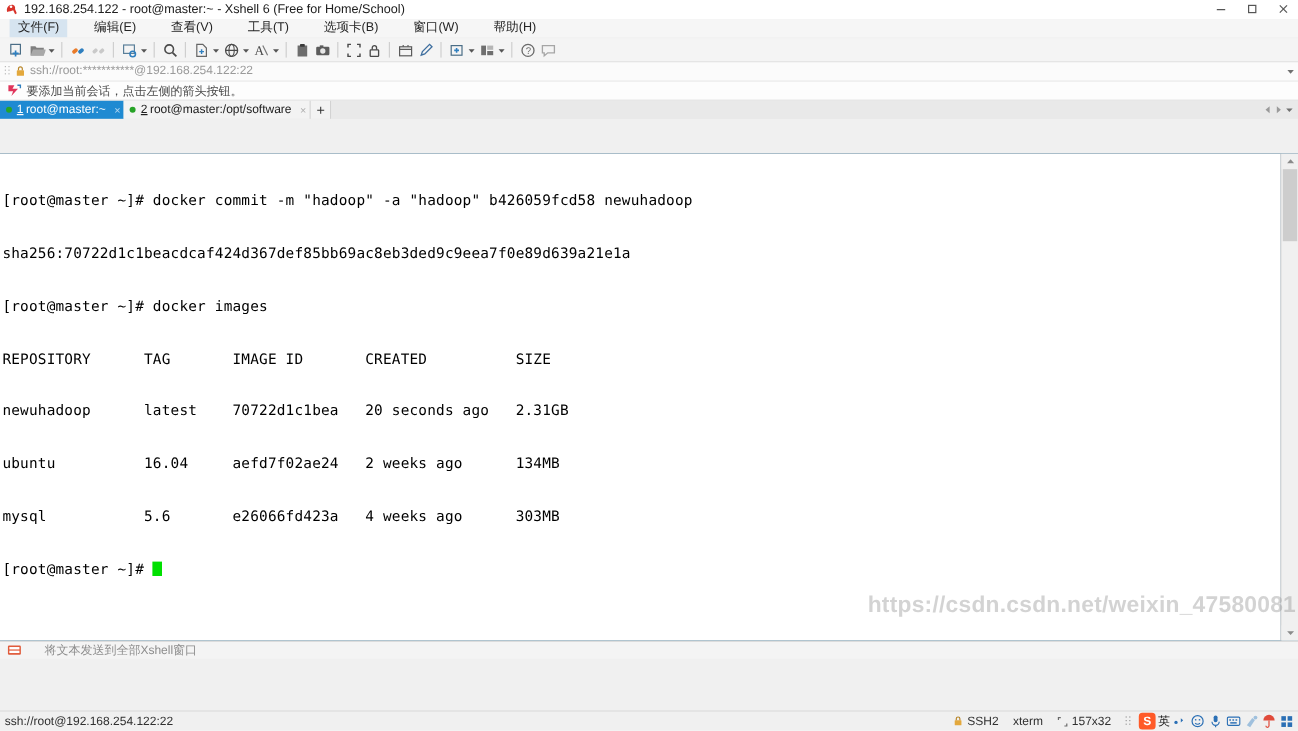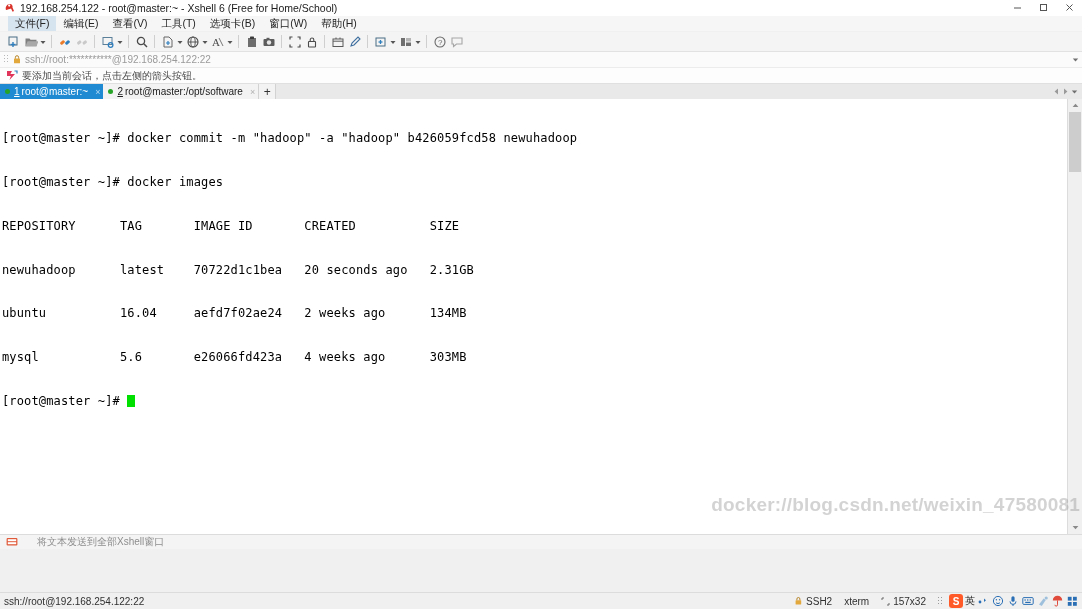--- a/index.html
+++ b/index.html
@@ -66,20 +66,21 @@
 
   
   .menubar {
     height: 15px;
     background: #f6f6f6;
     display: flex;
     align-items: center;
     padding-left: 8px;
     flex: 0 0 auto;
     border-bottom: 1px solid #f0f0f0;
+    gap: 15px;
   }
   .menu-item {
     font-size: 10.5px;
     color: #252525;
     padding: 1px 7px 1px 7px;
     white-space: nowrap;
     line-height: 13px;
   }
   .menu-item.sel {
     background: #d6e4f0;
@@ -238,20 +239,21 @@
     color: #8f8f8f;
   }
 
   
   .term-wrap {
     flex: 1 1 auto;
     display: flex;
     background: #0c4a6e;
     position: relative;
     overflow: hidden;
+    margin-top: 29px;
   }
   .terminal {
     flex: 1 1 auto;
     background: #ffffff;
     color: #000000;
     font-family: "DejaVu Sans Mono", "Liberation Mono", monospace;
     font-size: 12px;
     line-height: 14.6px;
     padding: 3px 0 0 2px;
     white-space: pre;
@@ -652,41 +654,42 @@
         <svg width="7" height="7" viewBox="0 0 7 7">
             <path d="M0.8 2.4 L6.2 2.4 L3.5 5.4 Z" fill="#707070"></path>
           </svg>
       </div>
     </div>
   </div>
 
   <div class="term-wrap">
     <div class="terminal">
       <div class="term-line">[root@master ~]# docker commit -m "hadoop" -a "hadoop" b426059fcd58 newuhadoop</div>
+      <div class="term-line">sha256:70722d1c1beacdcaf424d367def85bb69ac8eb3ded9c9eea7f0e89d639a21e1a</div>
       <div class="term-line">[root@master ~]# docker images</div>
       <div class="term-line">REPOSITORY      TAG       IMAGE ID       CREATED          SIZE</div>
       <div class="term-line">newuhadoop      latest    70722d1c1bea   20 seconds ago   2.31GB</div>
       <div class="term-line">ubuntu          16.04     aefd7f02ae24   2 weeks ago      134MB</div>
       <div class="term-line">mysql           5.6       e26066fd423a   4 weeks ago      303MB</div>
       <div class="term-line"><span>[root@master ~]# </span><span class="cursor-block"></span></div>
     </div>
     <div class="term-scrollbar">
       <div class="sb-up">
         <svg width="7" height="5" viewBox="0 0 7 5">
             <path d="M0.6 4 L6.4 4 L3.5 0.8 Z" fill="#8a8a8a"></path>
           </svg>
       </div>
       <div class="sb-thumb"></div>
       <div class="sb-down">
         <svg width="7" height="5" viewBox="0 0 7 5">
             <path d="M0.6 1 L6.4 1 L3.5 4.2 Z" fill="#8a8a8a"></path>
           </svg>
       </div>
     </div>
-    <div class="watermark">docker://blog.csdn.net/weixin_47580081</div>
+    <div class="watermark">https://csdn.csdn.net/weixin_47580081</div>
   </div>
 
   <div class="sendbar">
     <div class="sendbar-icon">
       <svg width="12" height="10" viewBox="0 0 12 10">
           <rect x="0.6" y="1" width="10.8" height="7.6" rx="1" fill="#e05a3a"></rect>
           <rect x="1.8" y="2.2" width="8.4" height="2" fill="#ffffff"></rect>
           <rect x="1.8" y="5.2" width="8.4" height="2" fill="#ffffff"></rect>
         </svg>
     </div>

